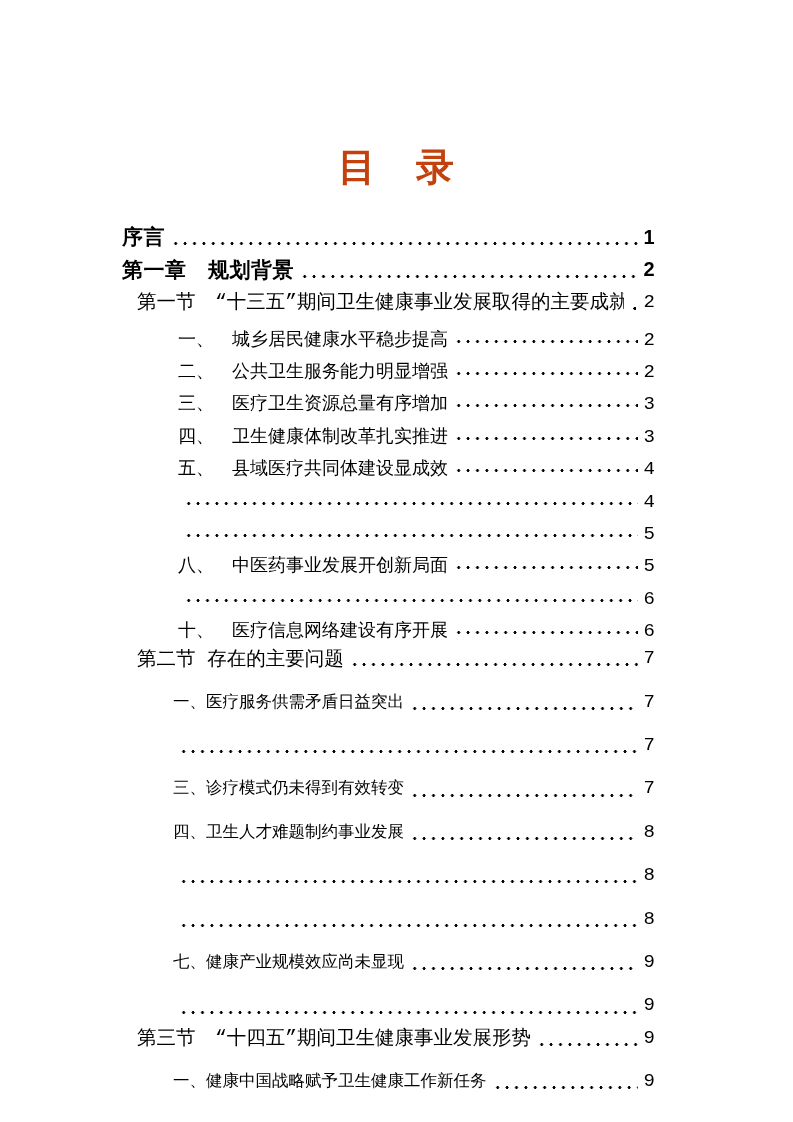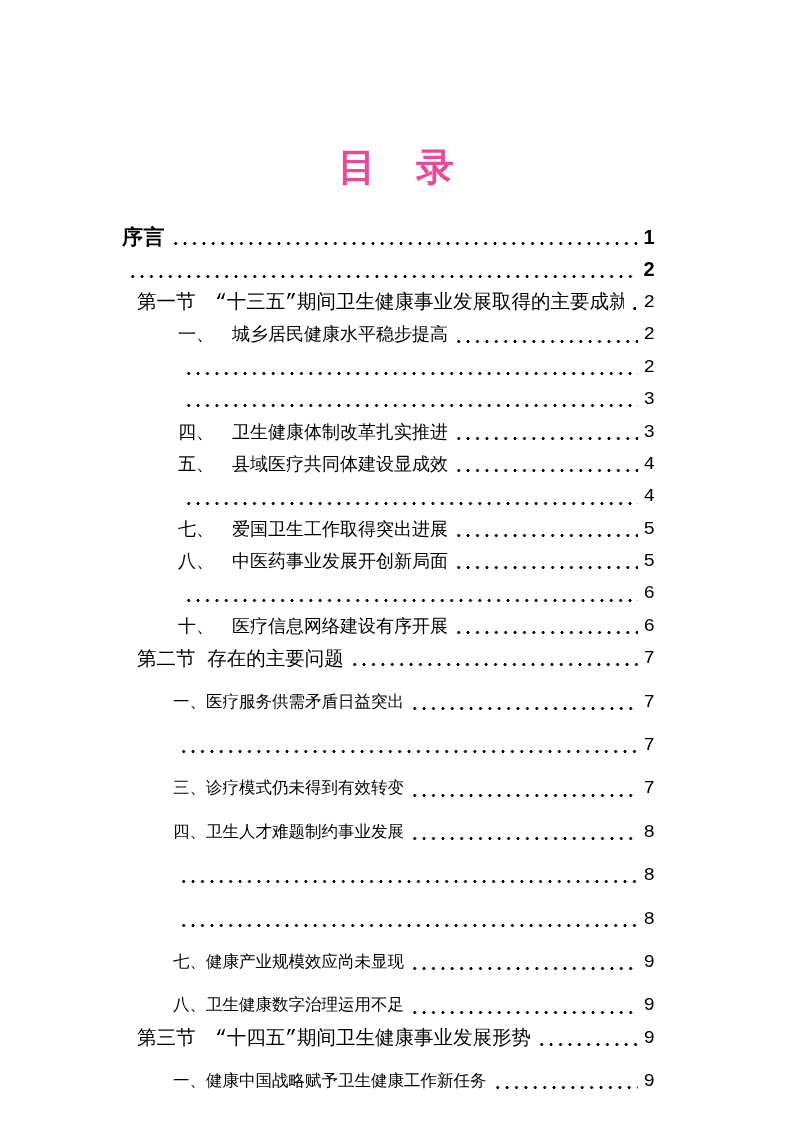--- a/index.html
+++ b/index.html
@@ -17,21 +17,21 @@
   }
   .doc-title {
     padding-top: 145px;
     height: 189px;
     text-align: center;
     font-family: "Liberation Sans", "DejaVu Sans", sans-serif;
     font-weight: 700;
     font-size: 38px;
     line-height: 44px;
     letter-spacing: 1px;
-    color: #ec4899;
+    color: #c2410c;
   }
   .toc {
     margin: 32px 138px 0 122px; 
   }
   .toc-row {
     display: flex;
     align-items: center;
     height: 32.4px;
     white-space: nowrap;
     font-family: Liberation Mono, monospace;
@@ -59,74 +59,76 @@
   }
   
   .lvl-0 {
     font-family: "Liberation Sans", "DejaVu Sans", sans-serif;
     font-weight: 700;
     font-size: 21px;
     letter-spacing: 0.5px;
   }
   .lvl-0 .pagenum { font-size: 20px; }
   .lvl-1 { font-size: 19.5px; padding-left: 15px; }
-  .lvl-2 { font-size: 18px;   padding-left: 56px; }
+  .lvl-2 { font-size: 18px;   padding-left: 56px; align-items: flex-end; }
   .lvl-3 { font-size: 16.5px; padding-left: 51px; margin-top: 11px; }
   .lvl-1 .pagenum, .lvl-2 .pagenum, .lvl-3 .pagenum { font-size: 19px; }
 </style>
 </head>
 <body>
 
 <div class="page">
   <h1 class="doc-title">目　录</h1>
 
   <div class="toc" id="toc-list">
       <div class="toc-row lvl-0">
     <span class="label">序言</span>
     <span class="leader"></span>
     <span class="pagenum">1</span>
   </div>
       <div class="toc-row lvl-0">
+    <span class="label">第一章　规划背景</span>
     <span class="leader"></span>
     <span class="pagenum">2</span>
   </div>
       <div class="toc-row lvl-1">
     <span class="label">第一节　“十三五”期间卫生健康事业发展取得的主要成就</span>
     <span class="leader"></span>
     <span class="pagenum">2</span>
   </div>
       <div class="toc-row lvl-2">
     <span class="label">一、　城乡居民健康水平稳步提高</span>
     <span class="leader"></span>
     <span class="pagenum">2</span>
   </div>
       <div class="toc-row lvl-2">
+    <span class="label">二、　公共卫生服务能力明显增强</span>
     <span class="leader"></span>
     <span class="pagenum">2</span>
   </div>
       <div class="toc-row lvl-2">
+    <span class="label">三、　医疗卫生资源总量有序增加</span>
     <span class="leader"></span>
     <span class="pagenum">3</span>
   </div>
       <div class="toc-row lvl-2">
     <span class="label">四、　卫生健康体制改革扎实推进</span>
     <span class="leader"></span>
     <span class="pagenum">3</span>
   </div>
       <div class="toc-row lvl-2">
     <span class="label">五、　县域医疗共同体建设显成效</span>
     <span class="leader"></span>
     <span class="pagenum">4</span>
   </div>
       <div class="toc-row lvl-2">
     <span class="leader"></span>
     <span class="pagenum">4</span>
   </div>
       <div class="toc-row lvl-2">
-    <span class="label">七、　爱国卫生工作取得突出进展</span>
     <span class="leader"></span>
     <span class="pagenum">5</span>
   </div>
       <div class="toc-row lvl-2">
     <span class="label">八、　中医药事业发展开创新局面</span>
     <span class="leader"></span>
     <span class="pagenum">5</span>
   </div>
       <div class="toc-row lvl-2">
     <span class="leader"></span>
@@ -168,21 +170,20 @@
       <div class="toc-row lvl-3">
     <span class="leader"></span>
     <span class="pagenum">8</span>
   </div>
       <div class="toc-row lvl-3">
     <span class="label">七、健康产业规模效应尚未显现</span>
     <span class="leader"></span>
     <span class="pagenum">9</span>
   </div>
       <div class="toc-row lvl-3">
-    <span class="label">八、卫生健康数字治理运用不足</span>
     <span class="leader"></span>
     <span class="pagenum">9</span>
   </div>
       <div class="toc-row lvl-1">
     <span class="label">第三节　“十四五”期间卫生健康事业发展形势</span>
     <span class="leader"></span>
     <span class="pagenum">9</span>
   </div>
       <div class="toc-row lvl-3">
     <span class="label">一、健康中国战略赋予卫生健康工作新任务</span>

